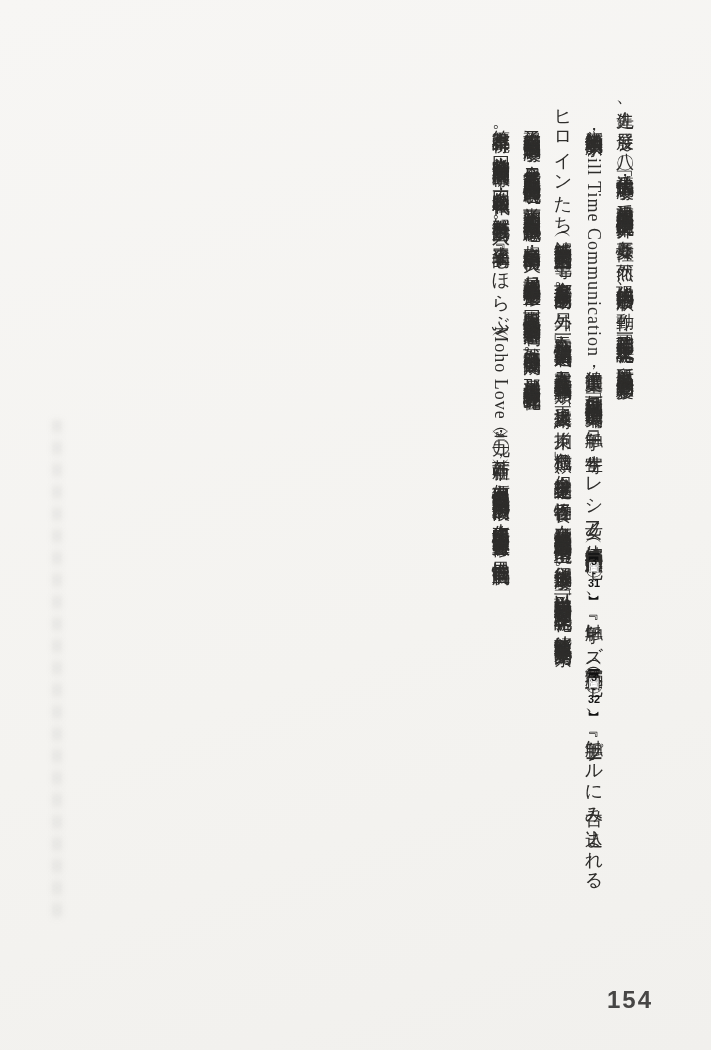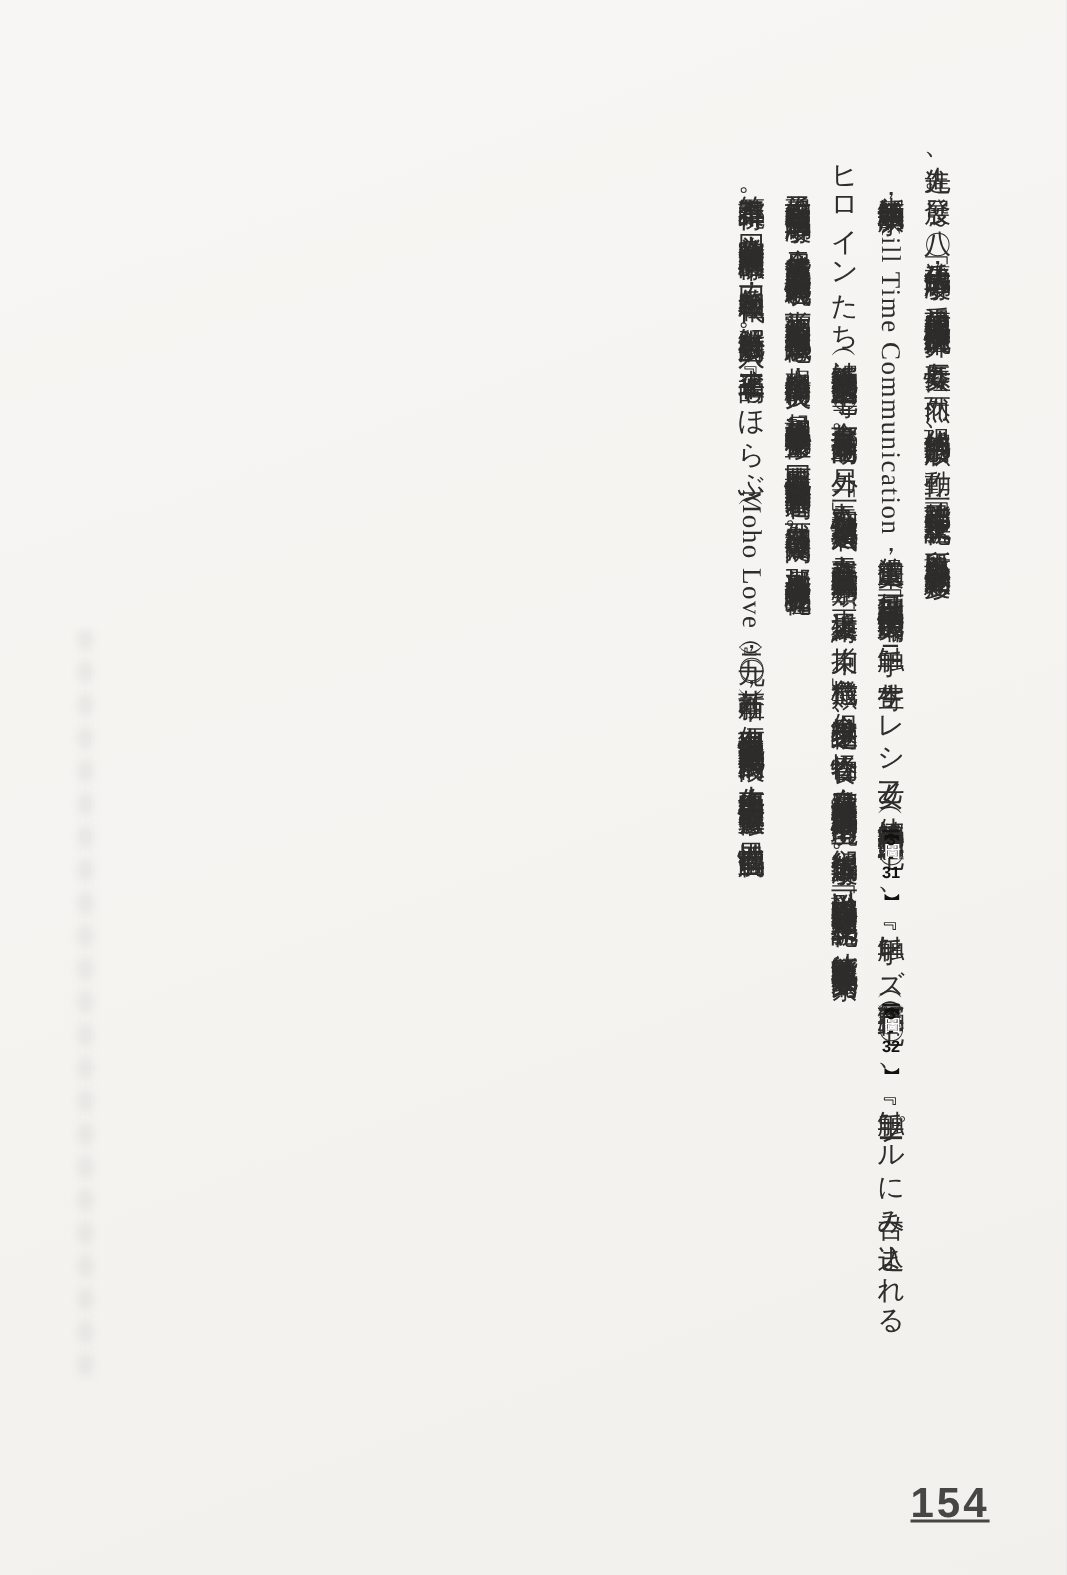--- a/index.html
+++ b/index.html
@@ -68,24 +68,23 @@
   .figref .fr-upright {
     text-combine-upright: all;
     -webkit-text-combine: horizontal;
   }
   .page-number {
     position: absolute;
     top: 986px;
     left: 607px;
     font-family: "Liberation Sans", sans-serif;
     font-weight: bold;
-    font-size: 28px;
+    font-size: 24px;
     letter-spacing: 2px;
     color: #474645;
-    text-decoration: underline;
   }
 </style>
 </head>
 <body>
 
 <div class="page">
 
   <div class="scan-artifact"></div>
 
   <div class="text-block">

